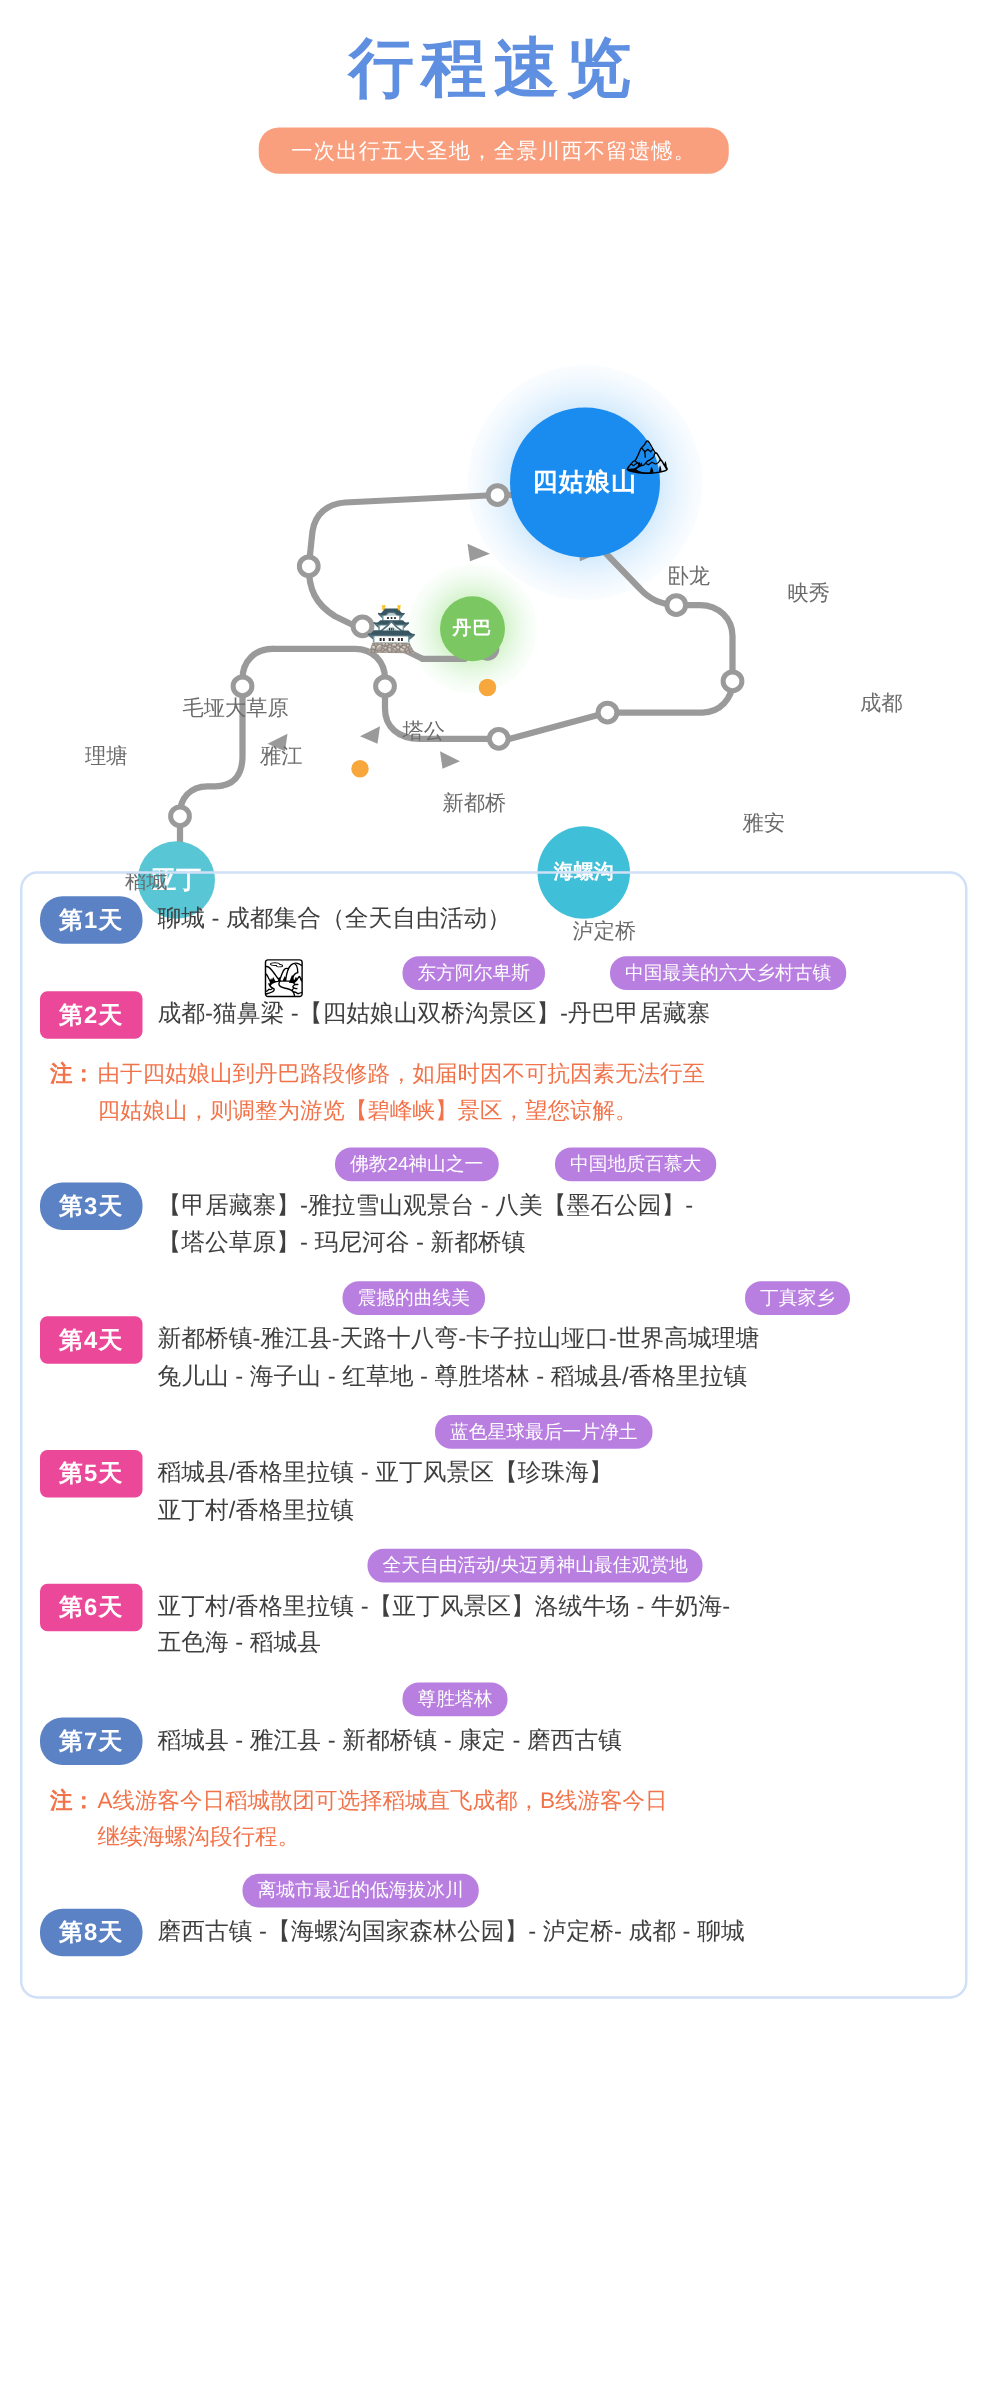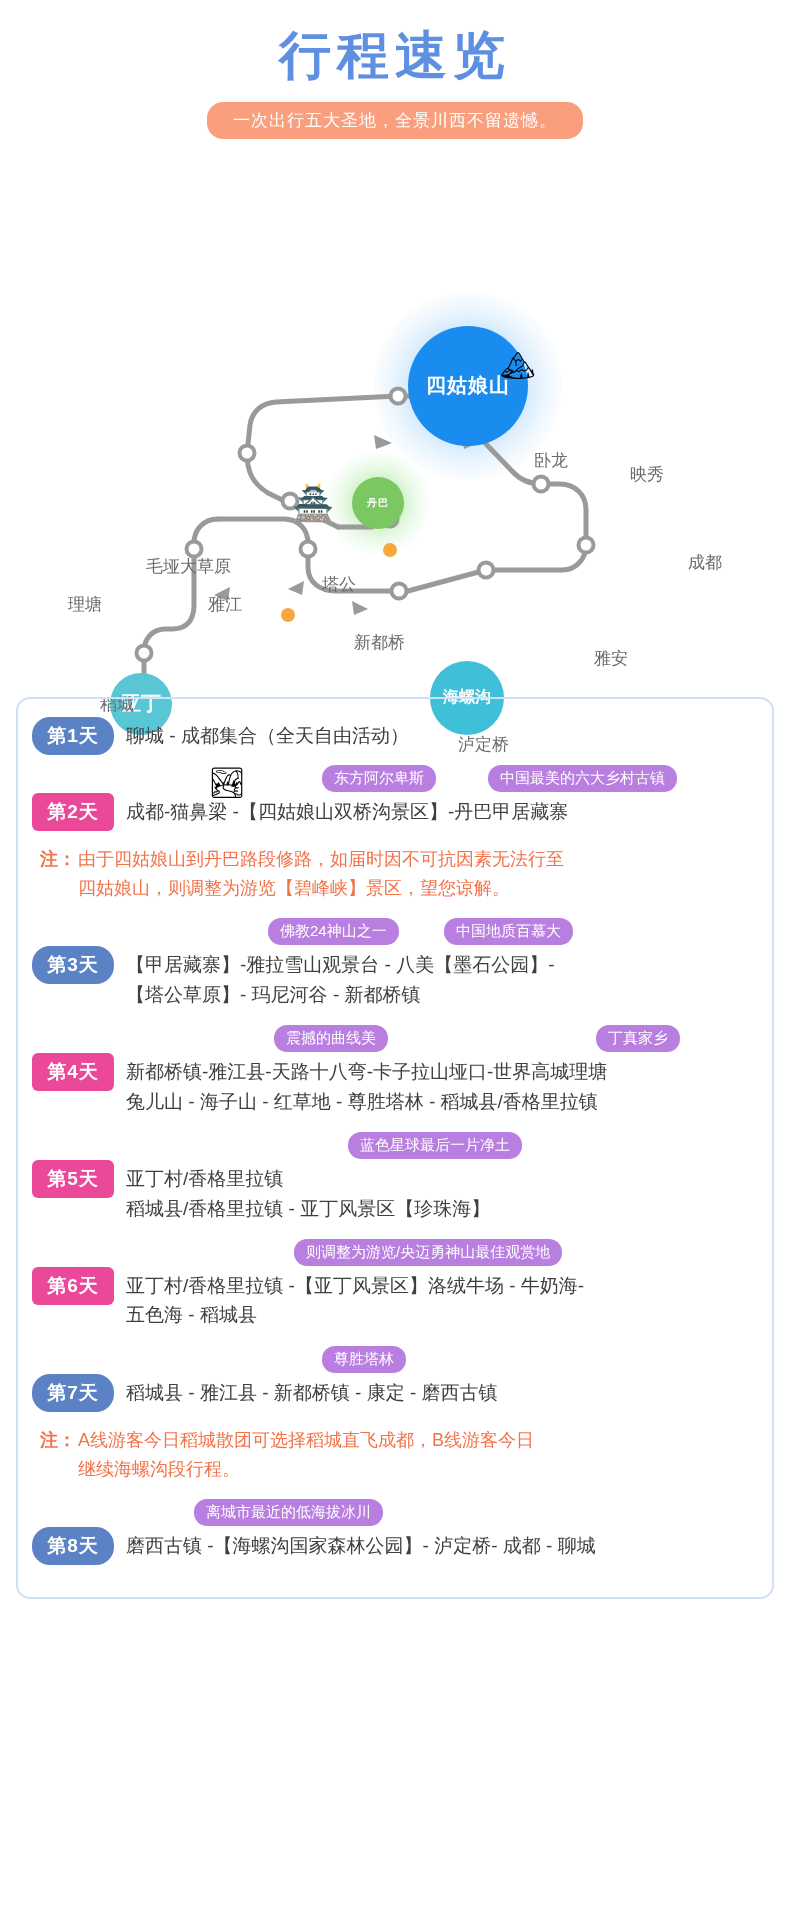--- a/index.html
+++ b/index.html
@@ -225,21 +225,21 @@
         <polygon points="288,436 304,428 302,442"></polygon>
         <polygon name="a" points="368,456 352,448 354,462"></polygon>
         <polygon points="214,442 230,434 228,448"></polygon>
       </g>
     </svg>
 
     <div class="big-node" style="left:408px; top:173px; width:120px; height:120px; background:#1a8cf0;">
       <span>四姑娘山</span>
     </div>
 
-    <div class="big-node" style="left:352px; top:324px; width:52px; height:52px; background:#7bc862; font-size:10px;">
+    <div class="big-node" style="left:352px; top:324px; width:52px; height:52px; background:#7bc862; font-size:15px;">
       <span>丹巴</span>
     </div>
 
     <div class="halo" style="left:60px; top:574px; width:0; height:0;"></div>
 
     <div class="big-node" style="left:110px; top:520px; width:62px; height:62px; background:#59c6d6; font-size:16px;"></div>
 
     <div class="big-node" style="left:430px; top:508px; width:74px; height:74px; background:#3fbfd8; font-size:16px;"></div>
 
     <div class="halo" style="left:66px; top:476px; width:150px; height:150px; background:radial-gradient(circle, rgba(199,238,246,0.85) 45%, rgba(228,248,251,0.05) 100%); z-index:-1;"></div>
@@ -321,27 +321,27 @@
         <span class="line">兔儿山 - 海子山 - 红草地 - 尊胜塔林 - 稻城县/香格里拉镇</span>
       </div>
     </div>
 
     <div class="tags" style="margin-top:16px;">
       <span class="tag" style="left:222px;">蓝色星球最后一片净土</span>
     </div>
     <div class="day-row">
       <div class="day-badge badge-orange">第5天</div>
       <div class="day-text">
+        <span class="line">稻城县/香格里拉镇 - 亚丁风景区【珍珠海】</span>
         <span class="line">亚丁村/香格里拉镇</span>
-        <span class="line">稻城县/香格里拉镇 - 亚丁风景区【珍珠海】</span>
       </div>
     </div>
 
     <div class="tags" style="margin-top:16px;">
-      <span class="tag" style="left:168px;">则调整为游览/央迈勇神山最佳观赏地</span>
+      <span class="tag" style="left:168px;">全天自由活动/央迈勇神山最佳观赏地</span>
     </div>
     <div class="day-row">
       <div class="day-badge badge-orange">第6天</div>
       <div class="day-text">
         <span class="line">亚丁村/香格里拉镇 -【亚丁风景区】洛绒牛场 - 牛奶海-</span>
         <span class="line">五色海 - 稻城县</span>
       </div>
     </div>
 
     <div class="tags" style="margin-top:16px;">

